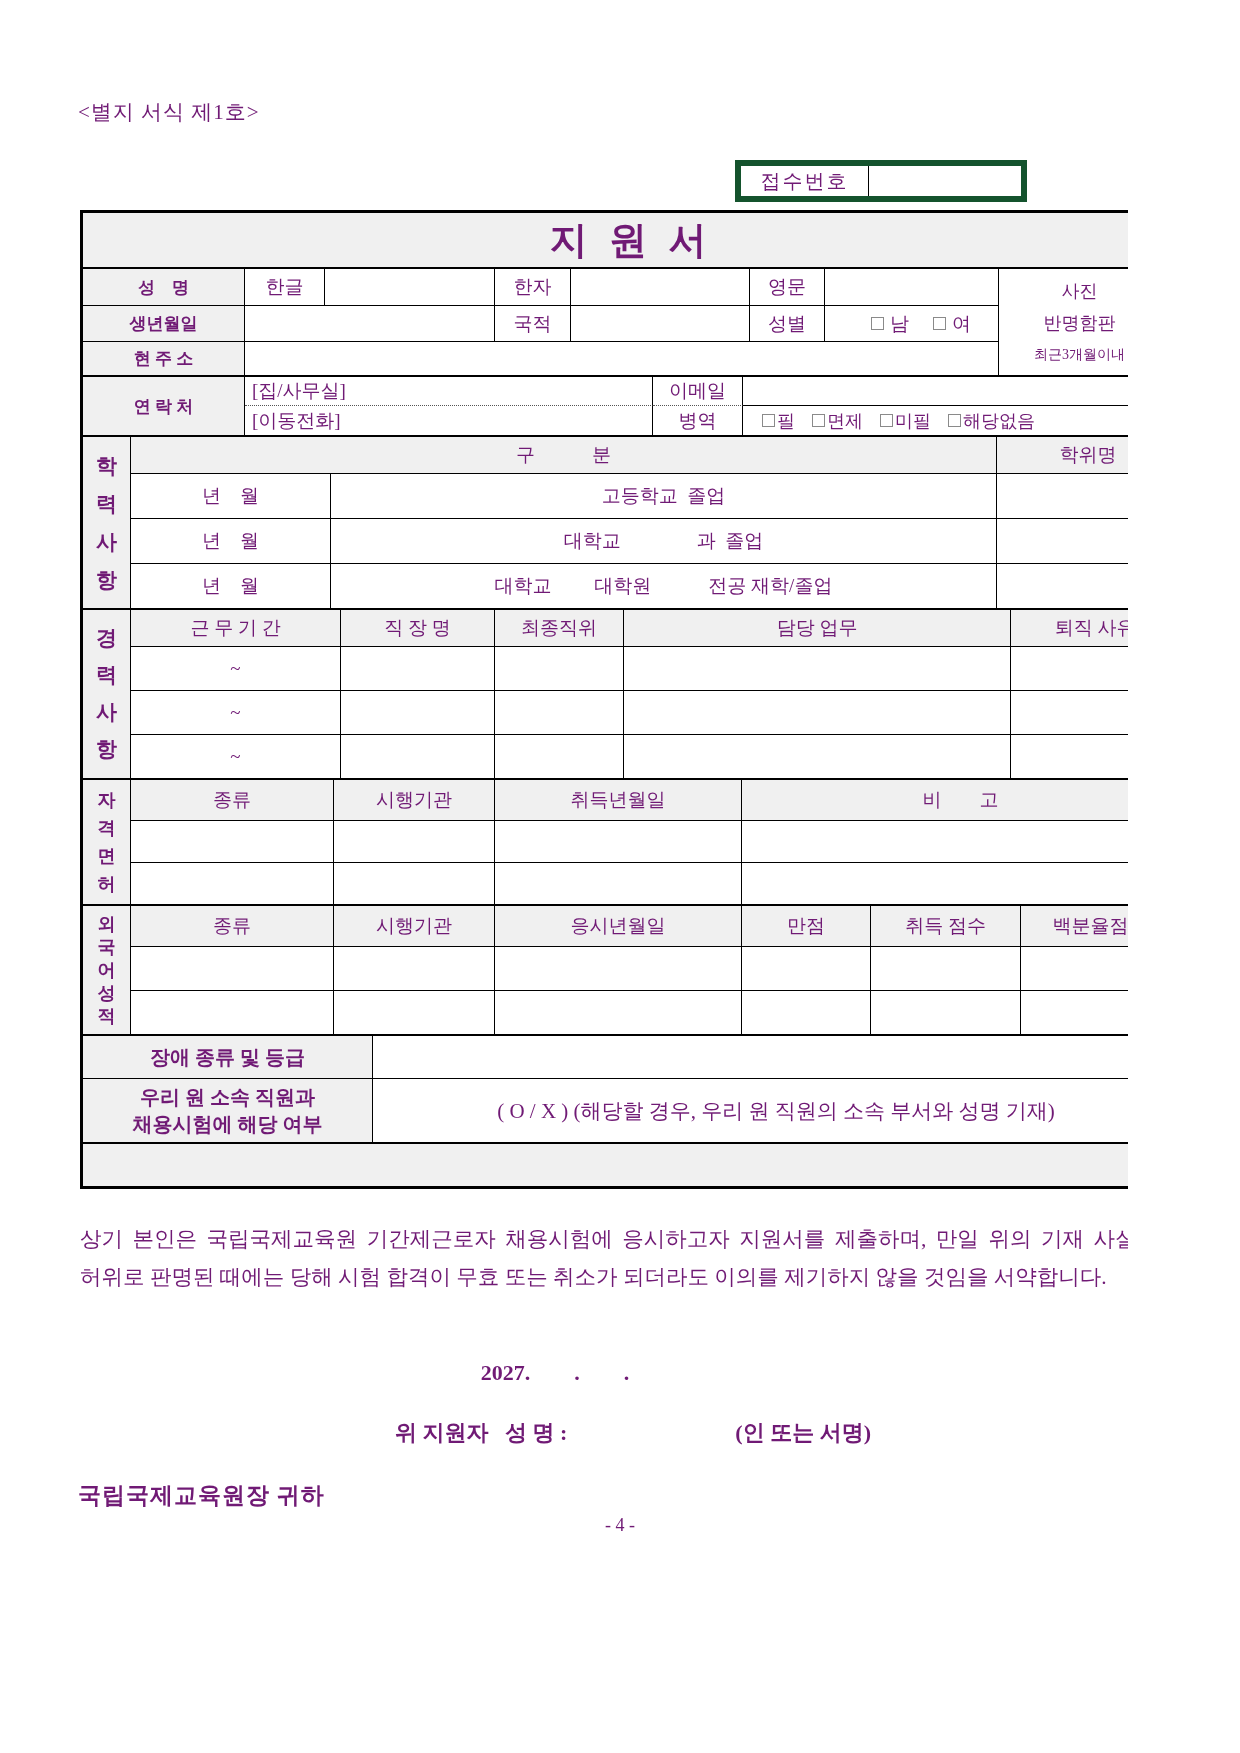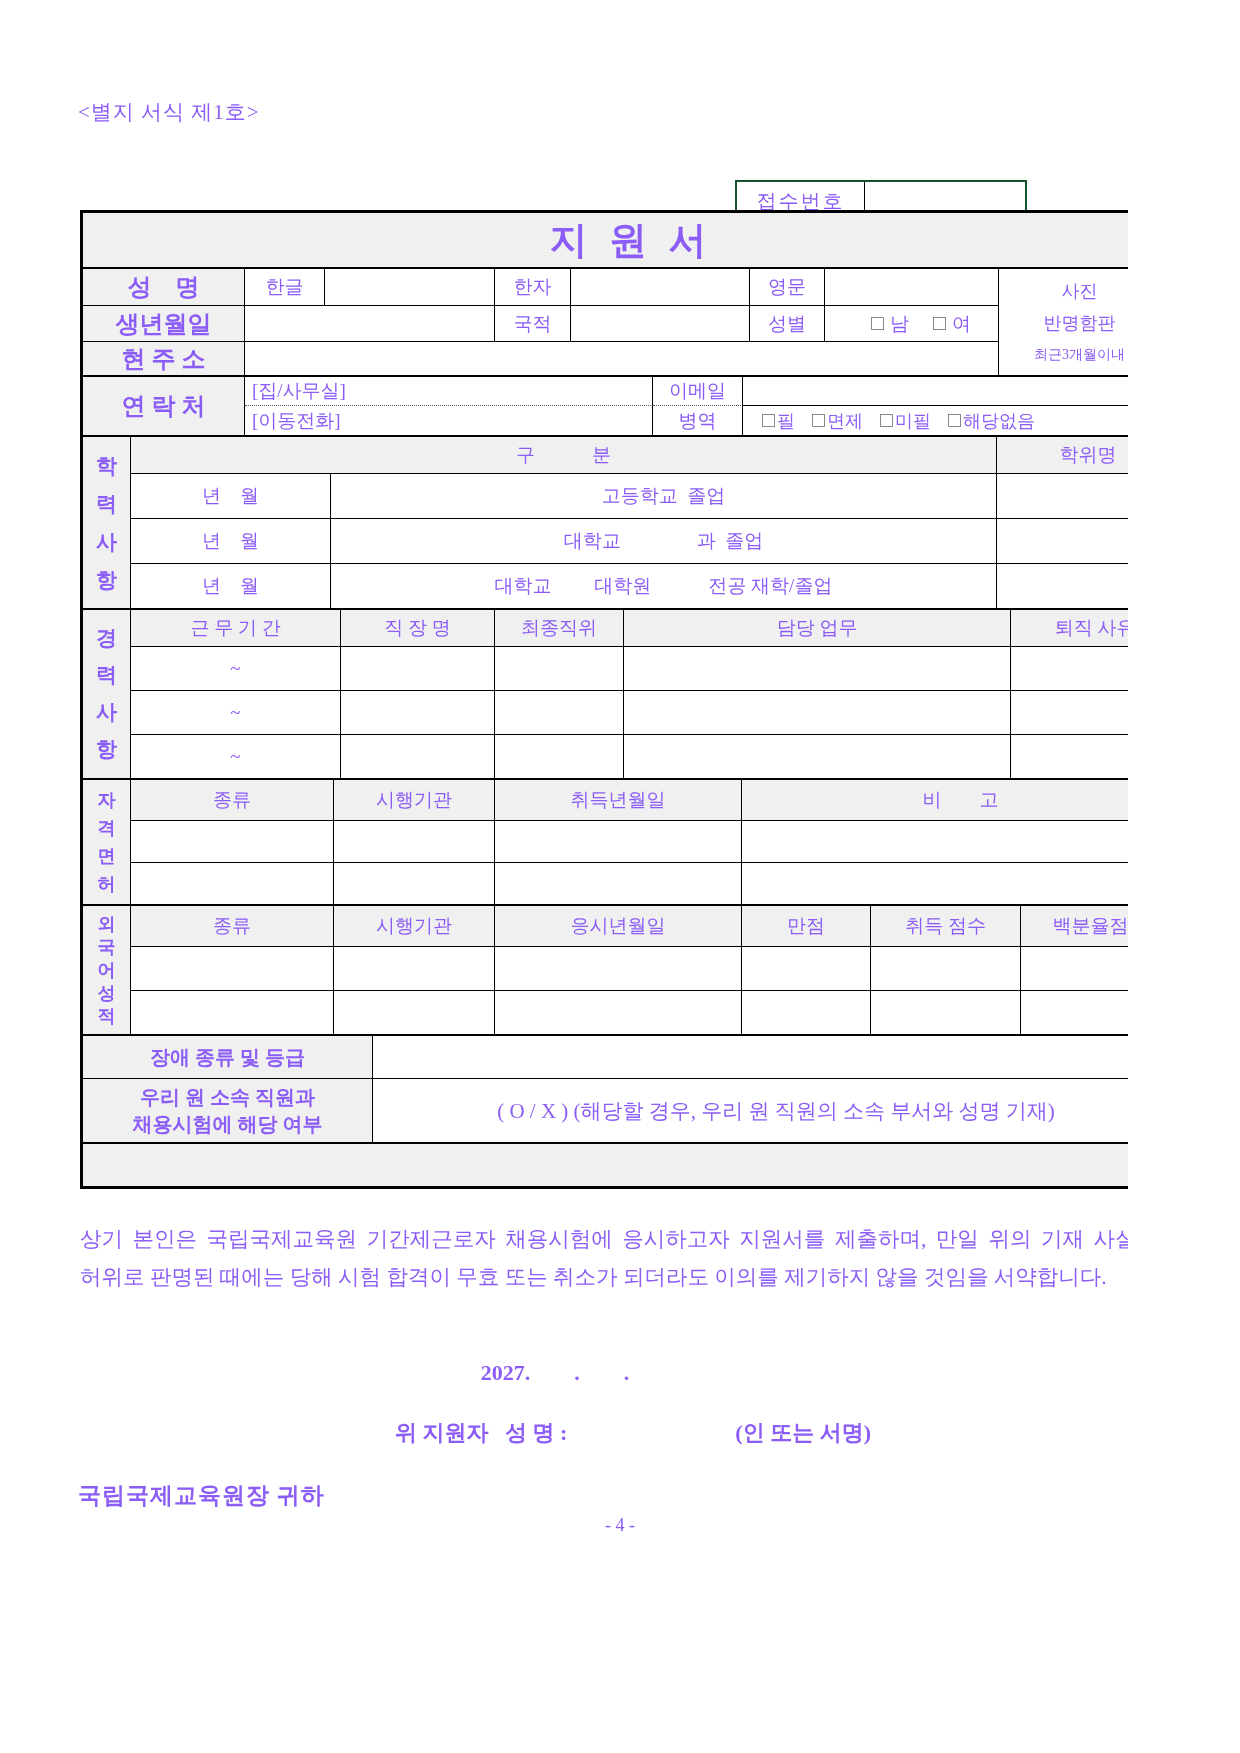--- a/index.html
+++ b/index.html
@@ -1,23 +1,23 @@
 <!DOCTYPE html>
 <html><head>
 <meta charset="utf-8">
 <style>
   * { margin:0; padding:0; }
   body { background:#ffffff; }
   .page { position:relative; width:1128px; height:1753px; background:#fff;
-          font-family:"Liberation Serif","DejaVu Serif",serif; color:#8b5cf6; overflow:hidden; }
+          font-family:"Liberation Serif","DejaVu Serif",serif; color:#701a75; overflow:hidden; }
 
   .form-note { position:absolute; left:78px; top:98px; font-size:21px; letter-spacing:1px; }
 
   .receipt-box { position:absolute; left:735px; top:160px; width:292px; height:42px;
-                 border:2px solid #14532d; display:flex; box-sizing:border-box; background:#fff;margin-top:20px; }
+                 border:6px solid #14532d; display:flex; box-sizing:border-box; background:#fff; }
   .receipt-label { width:128px; border-right:1.5px solid #000; display:flex; align-items:center;
                    justify-content:center; font-size:20px; letter-spacing:2px; box-sizing:border-box; }
   .receipt-value { flex:1; }
 
   .form-table { position:absolute; left:80px; top:210px; width:1077px; border:3px solid #000; background:#fff; }
   .row, .sect { display:flex; border-top:1px solid #000; box-sizing:border-box; }
   .form-table > :first-child { border-top:none; }
   .thick { border-top:2px solid #000 !important; }
   .cell { border-right:1px solid #000; box-sizing:border-box; display:flex;
           align-items:center; justify-content:center; overflow:hidden; font-size:19px; }
@@ -30,21 +30,21 @@
   .title-row { height:54px; }
   .title-cell { width:100%; font-size:38px; font-weight:bold; letter-spacing:6px; }
 
   .top-left { width:915px; display:flex; flex-direction:column; }
   .top-left .row:first-child { border-top:none; }
   .photo { width:162px; border-left:1px solid #000; display:flex; flex-direction:column;
            justify-content:space-evenly; align-items:center; }
   .photo div { line-height:1.1; }
   .r-name { height:36px; } .r-birth { height:36px; } .r-addr { height:34px; }
 
-  .label-col { width:162px; font-size:24px; font-weight:bold; }
+  .label-col { width:162px; font-size:17px; font-weight:bold; }
 
   .contact-right { width:915px; display:flex; flex-direction:column; }
   .crow { display:flex; height:29px; box-sizing:border-box; }
   .crow1 .cell { border-bottom:1px dotted #555; }
   .crow1 .cell:last-child { border-bottom:1px solid #000; }
 
   .vcell { width:48px; }
   .vtext { display:block; width:1.15em; word-break:break-all; text-align:center;
            font-weight:bold; font-size:21px; }
   .vt-edu { line-height:38px; } .vt-car { line-height:37px; }

